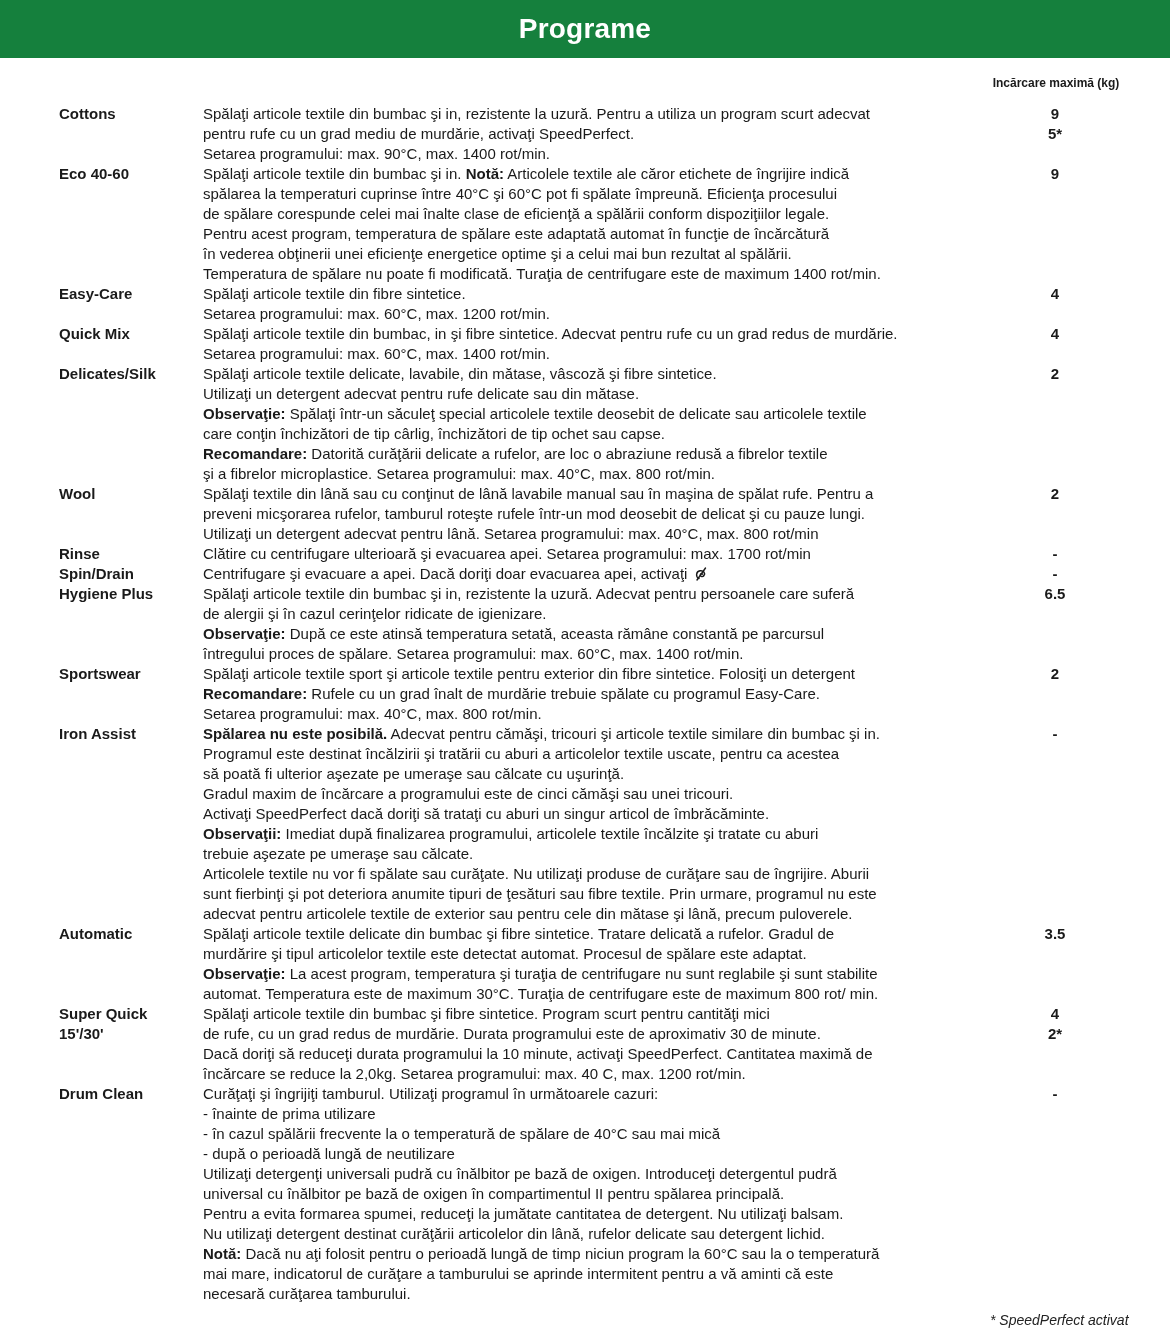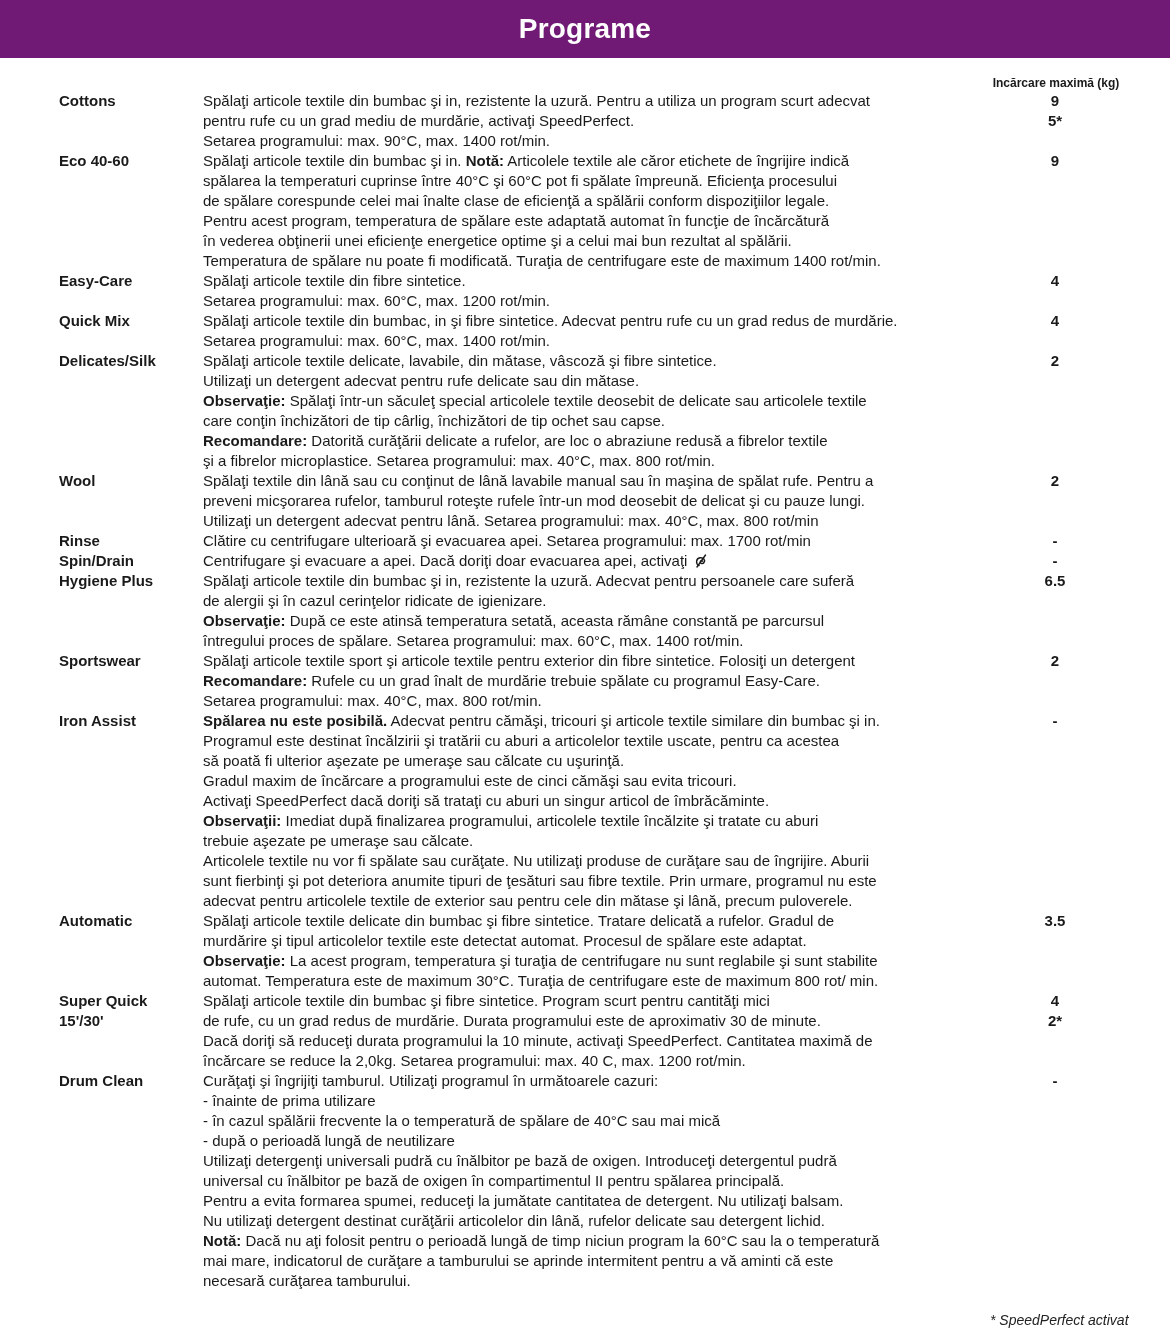--- a/index.html
+++ b/index.html
@@ -1,23 +1,23 @@
 <!DOCTYPE html>
 <html><head>
 <meta charset="utf-8">
 <style>
   html, body { margin: 0; padding: 0; background: #ffffff; }
   body { width: 1170px; height: 1340px; position: relative; overflow: hidden;
          font-family: "Liberation Sans", sans-serif; color: #1a1a1a; }
   .header { position: absolute; left: 0; top: 0; width: 1170px; height: 58px;
-            background: #701a75; color: #fff; text-align: center; }
+            background: #15803d; color: #fff; text-align: center; }
   .header h1 { margin: 0; font-size: 28px; font-weight: bold; line-height: 58px; letter-spacing: 0.2px; }
   .col-head { position: absolute; top: 73px; left: 966px; width: 180px; text-align: center;
               font-size: 12px; font-weight: bold; line-height: 20px; white-space: nowrap; }
-  .rows { position: absolute; left: 0; top: 91px; width: 1170px; }
+  .rows { position: absolute; left: 0; top: 104px; width: 1170px; }
   .row { position: relative; }
   .name { position: absolute; left: 59px; top: 0; width: 140px; font-weight: bold;
           font-size: 15px; line-height: 20px; }
   .name span { display: block; }
   .desc { margin-left: 203px; width: 790px; font-size: 15px; line-height: 20px; }
   .desc .line { display: block; white-space: nowrap; }
   .desc b { font-weight: bold; }
   .load { position: absolute; left: 1015px; top: 0; width: 80px; text-align: center;
           font-weight: bold; font-size: 15px; line-height: 20px; }
   .load span { display: block; }
@@ -173,21 +173,21 @@
       </div>
     </div>
     <div class="row">
       <div class="name">
         <span>Iron Assist</span>
       </div>
       <div class="desc">
         <span class="line"><b>Spălarea nu este posibilă.</b><span> Adecvat pentru cămăşi, tricouri şi articole textile similare din bumbac şi in.</span></span>
         <span class="line"><span>Programul este  destinat încălzirii şi tratării cu aburi a articolelor textile uscate, pentru ca acestea</span></span>
         <span class="line"><span>să poată fi ulterior aşezate pe umeraşe sau călcate cu uşurinţă.</span></span>
-        <span class="line"><span>Gradul maxim de încărcare a programului este de cinci cămăşi sau evita tricouri.</span></span>
+        <span class="line"><span>Gradul maxim de încărcare a programului este de cinci cămăşi sau unei tricouri.</span></span>
         <span class="line"><span>Activaţi SpeedPerfect dacă doriţi să trataţi cu aburi un singur articol de îmbrăcăminte.</span></span>
         <span class="line"><b>Observaţii:</b><span> Imediat după finalizarea programului, articolele textile încălzite şi tratate cu aburi</span></span>
         <span class="line"><span>trebuie aşezate pe umeraşe sau călcate.</span></span>
         <span class="line"><span>Articolele textile nu vor fi spălate sau curăţate. Nu utilizaţi produse de curăţare sau de îngrijire. Aburii</span></span>
         <span class="line"><span>sunt fierbinţi şi pot deteriora anumite tipuri de ţesături sau fibre textile. Prin urmare, programul nu este</span></span>
         <span class="line"><span>adecvat pentru articolele textile de exterior sau pentru cele din mătase şi lână, precum puloverele.</span></span>
       </div>
       <div class="load">
         <span>-</span>
       </div>

